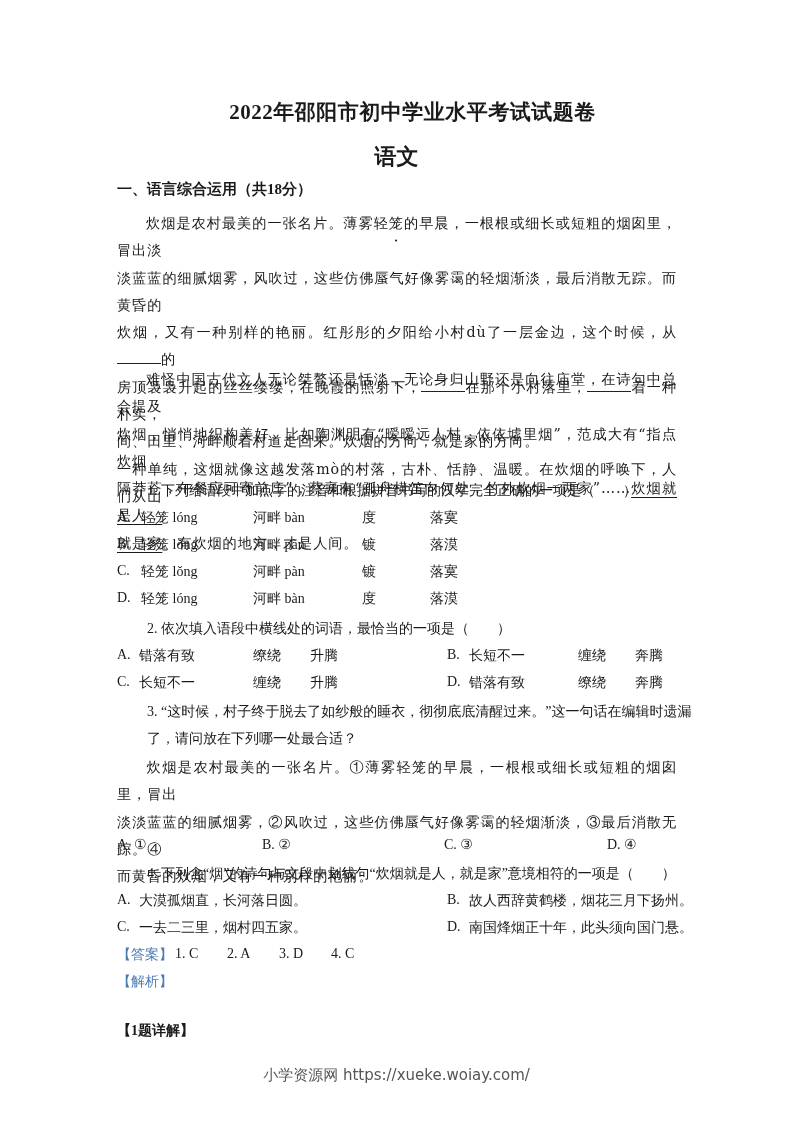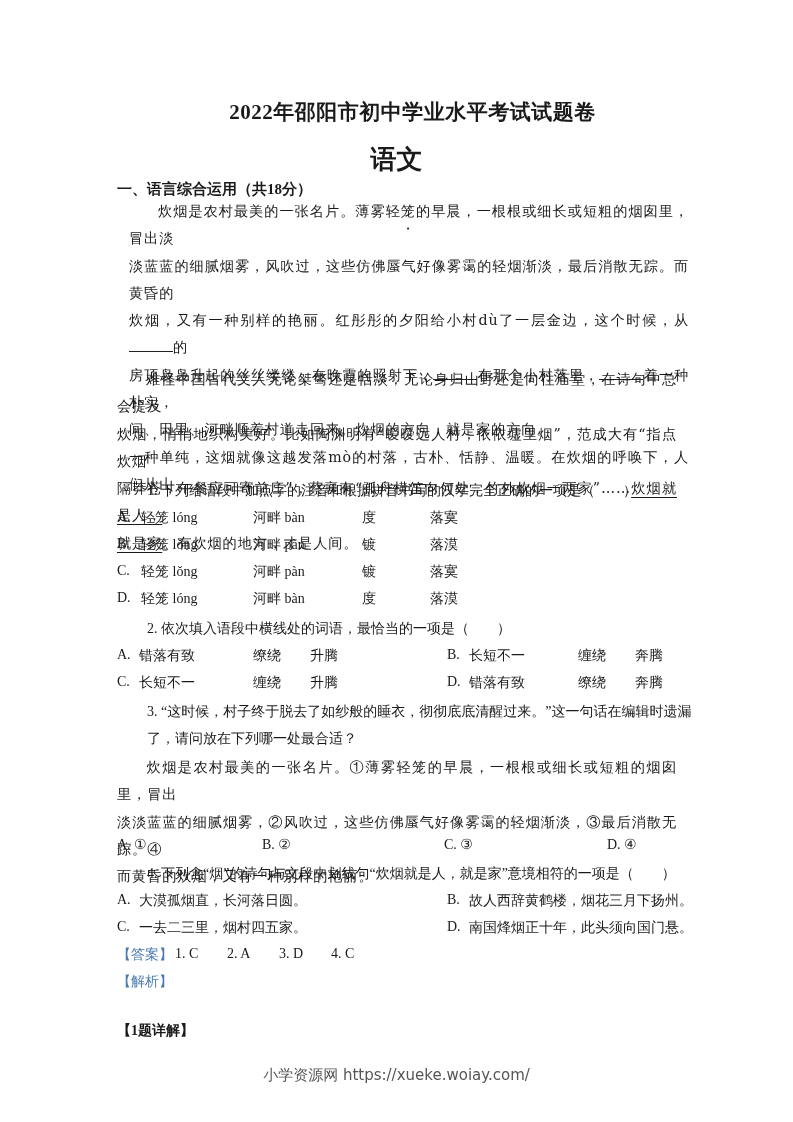--- a/index.html
+++ b/index.html
@@ -10,21 +10,21 @@
     }
     .page { position: absolute; left: 0; top: 0; width: 793px; height: 1122px; }
     .title {
       position: absolute; left: 0; width: 793px; top: 98px; text-align: center;
       font-size: 21px; font-weight: bold; letter-spacing: 0.5px;
       font-family: "Liberation Serif", "DejaVu Serif", serif;
       padding-left: 16px;
     }
     .subtitle {
       position: absolute; left: 0; width: 793px; top: 142px; text-align: center;
-      font-size: 26px; font-weight: bold;
+      font-size: 22px; font-weight: bold;
       font-family: "Liberation Serif", "DejaVu Serif", serif;
     }
     .section-head {
       position: absolute; left: 117px; top: 180px; font-size: 15px; font-weight: bold;
       font-family: "Liberation Serif", "DejaVu Serif", serif;
     }
     .para {
       position: absolute; left: 117px; width: 560px; font-size: 14.2px; line-height: 27.3px;
       font-family: "DejaVu Serif", "Liberation Serif", serif; letter-spacing: 0.9px;
       text-align: justify;
@@ -50,21 +50,21 @@
   </style>
 </head>
 <body>
 
 <div class="page">
 
   <div class="title">2022年邵阳市初中学业水平考试试题卷</div>
   <div class="subtitle">语文</div>
   <div class="section-head">一、语言综合运用（共18分）</div>
 
-  <div class="para" style="top:198px;margin-left:12px;">
+  <div class="para" style="top:210px;">
     <div><span class="indent"></span><span>炊烟是农村最美的一张名片。薄雾轻</span><span class="dotted">笼</span><span>的早晨，一根根或细长或短粗的烟囱里，冒出淡</span></div>
     <div>淡蓝蓝的细腻烟雾，风吹过，这些仿佛蜃气好像雾霭的轻烟渐淡，最后消散无踪。而黄昏的</div>
     <div><span>炊烟，又有一种别样的艳丽。红彤彤的夕阳给小村dù了一层金边，这个时候，从</span><span class="blank"></span><span>的</span></div>
     <div><span>房顶袅袅升起的丝丝缕缕，在晚霞的照射下，</span><span class="blank"></span><span>在那个小村落里，</span><span class="blank"></span><span>着一种朴实，</span></div>
     <div>间、田里、河畔顺着村道走回来。炊烟的方向，就是家的方向。</div>
     <div>一种单纯，这烟就像这越发落mò的村落，古朴、恬静、温暖。在炊烟的呼唤下，人们从山</div>
   </div>
 
   <div class="para" style="top:366px;">
     <div><span class="indent"></span><span>难怪中国古代文人无论桀骜还是恬淡，无论身归山野还是向往庙堂，在诗句中总会提及</span></div>

